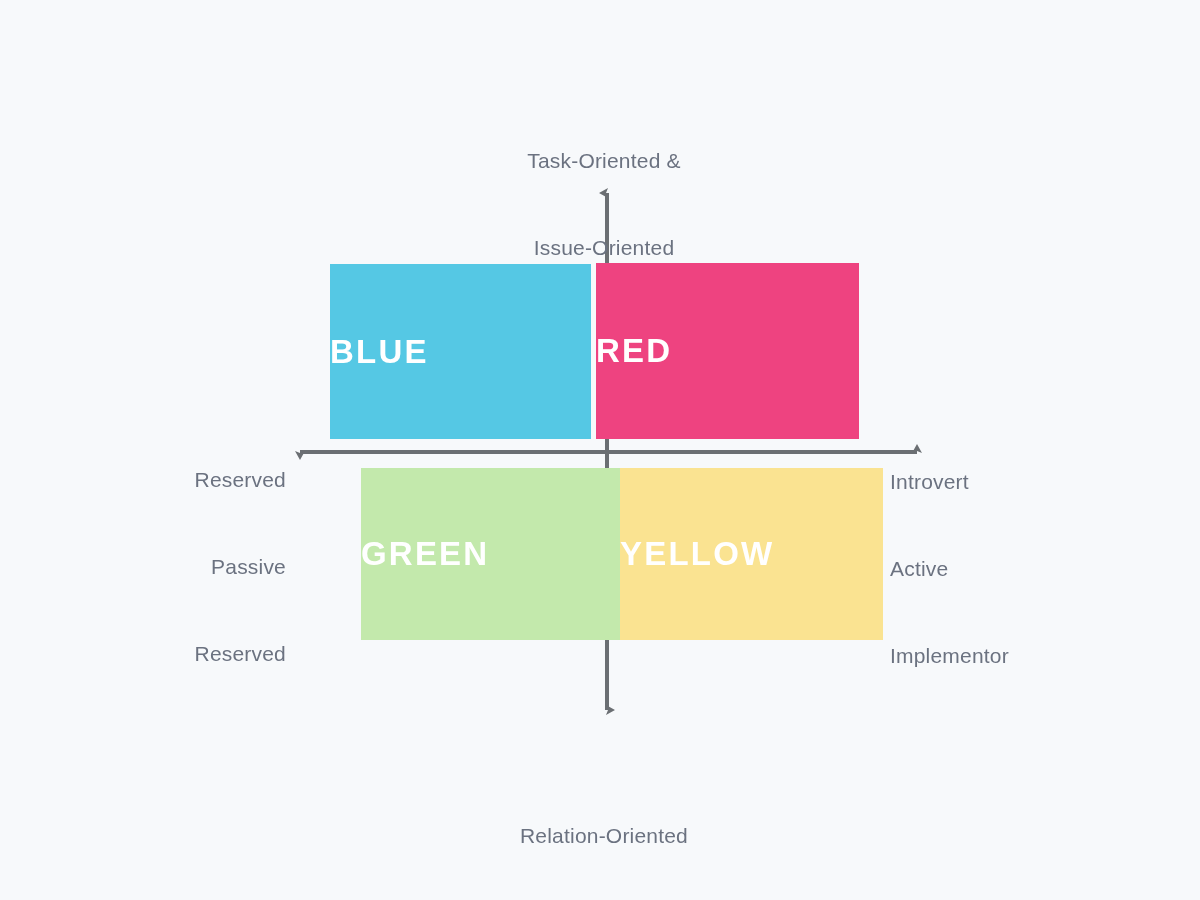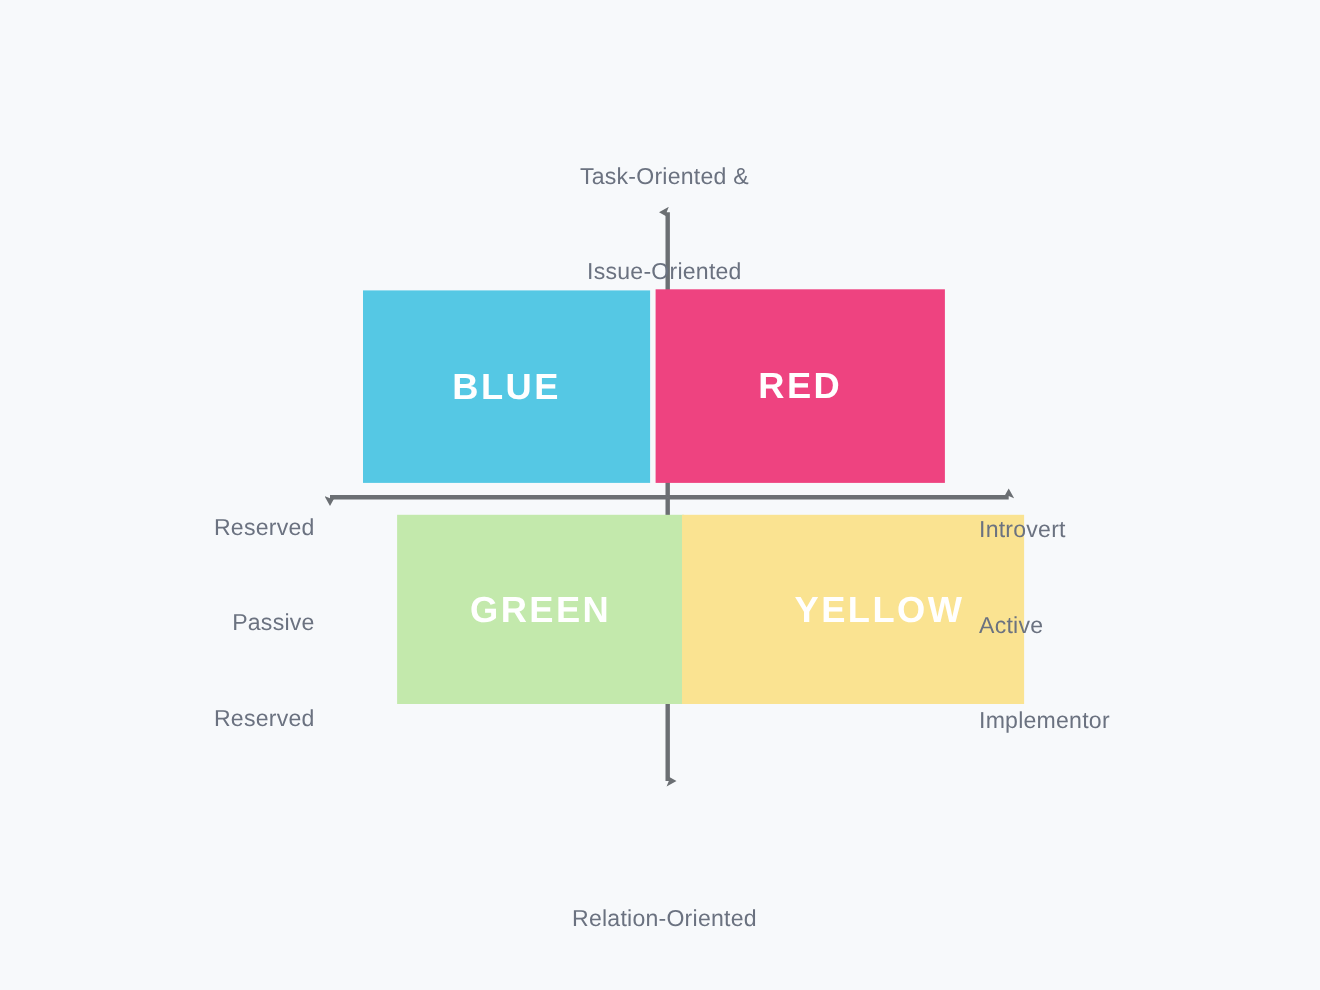--- a/index.html
+++ b/index.html
@@ -63,21 +63,21 @@
     top: 0;
     width: 1200px;
     height: 900px;
   }
 
   
   .quadrant {
     position: absolute;
     display: flex;
     align-items: center;
-    justify-content: center;
+    justify-content: flex-start;
   }
   .quadrant .q-label {
     color: #ffffff;
     font-weight: bold;
     font-size: 33px;
     letter-spacing: 2.2px;
   }
   #quadrant-blue {
     left: 330px;
     top: 264px;
@@ -139,21 +139,21 @@
   </div>
 
   <div class="quadrant" id="quadrant-red" style="background-color: rgb(238, 67, 128);">
     <span class="q-label" style="color: rgb(255, 255, 255);">RED</span>
   </div>
 
   <div class="quadrant" id="quadrant-green" style="background-color: rgb(195, 233, 172);">
     <span class="q-label" style="color: rgb(255, 255, 255);">GREEN</span>
   </div>
 
-  <div class="quadrant" id="quadrant-yellow" style="background-color: rgb(250, 227, 145); padding-left: 48px;">
+  <div class="quadrant" id="quadrant-yellow" style="background-color: rgb(250, 227, 145);">
     <span class="q-label" style="color: rgb(255, 255, 255);">YELLOW</span>
   </div>
 
   <div class="axis-label" id="top-label" style="color: rgb(107, 114, 128);">
     <span class="line">Task-Oriented &amp;</span>
     <span class="line">Issue-Oriented</span>
   </div>
 
   <div class="axis-label" id="bottom-label" style="color: rgb(107, 114, 128);">
     <span class="line">Relation-Oriented</span>

